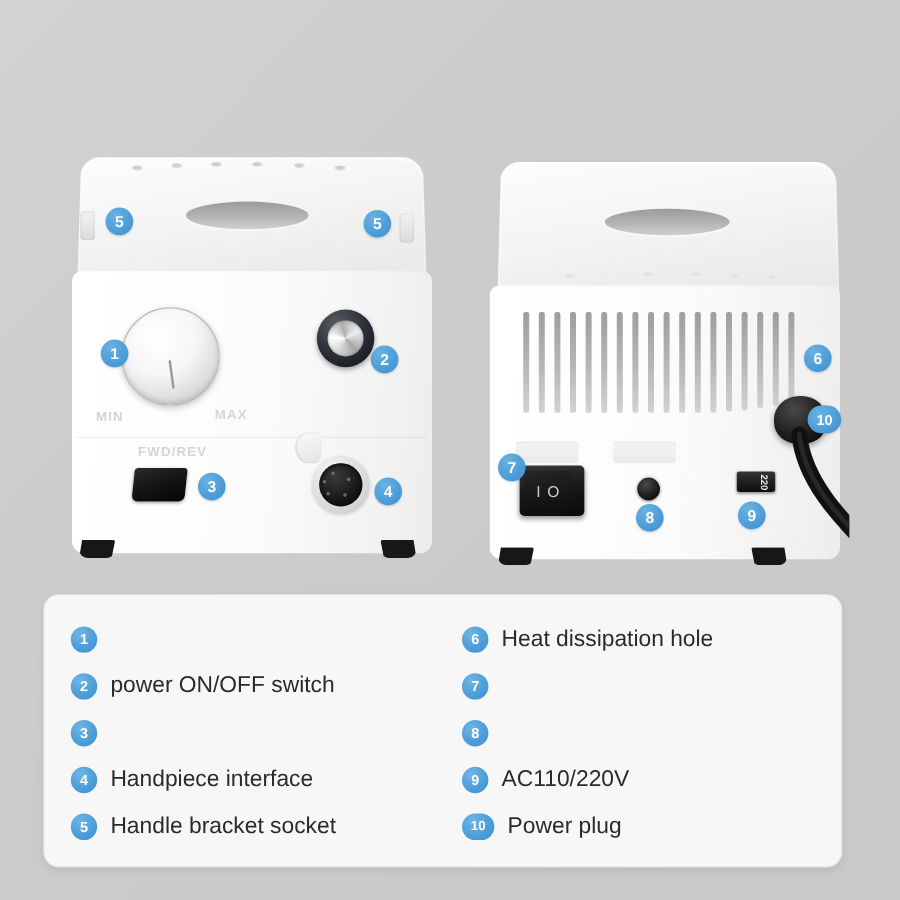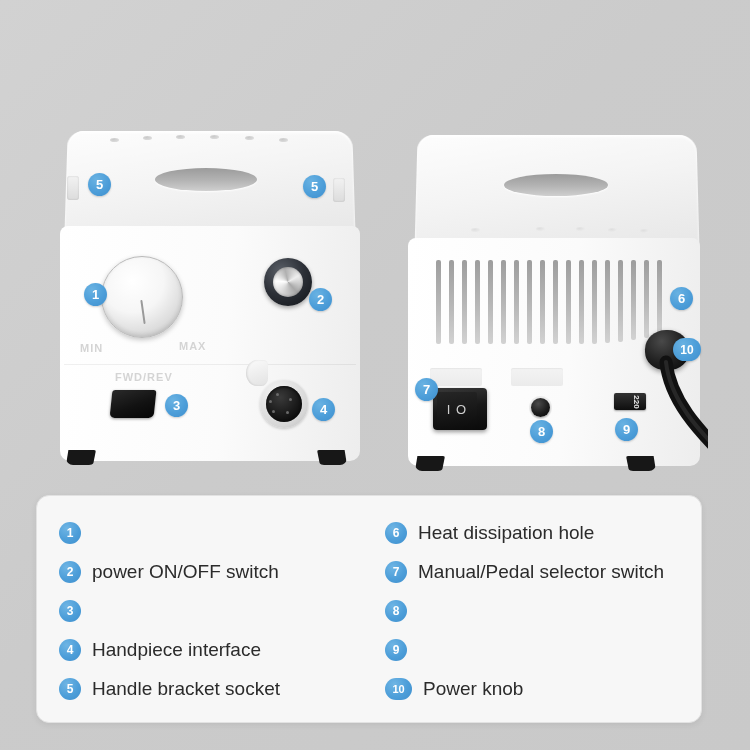--- a/index.html
+++ b/index.html
@@ -441,29 +441,29 @@
       </div>
     </div>
 
     <div class="legend-col right">
       <div class="legend-item">
         <span class="legend-badge">6</span>
         <span class="legend-label">Heat dissipation hole</span>
       </div>
       <div class="legend-item">
         <span class="legend-badge">7</span>
-        <span class="legend-label">Manual/Pedal selector switch</span>
       </div>
       <div class="legend-item">
         <span class="legend-badge">8</span>
       </div>
       <div class="legend-item">
         <span class="legend-badge">9</span>
+        <span class="legend-label">AC110/220V</span>
       </div>
       <div class="legend-item">
         <span class="legend-badge wide">10</span>
-        <span class="legend-label">Power knob</span>
+        <span class="legend-label">Power plug</span>
       </div>
     </div>
 
   </div>
 
 </div>
 
 </body></html>

